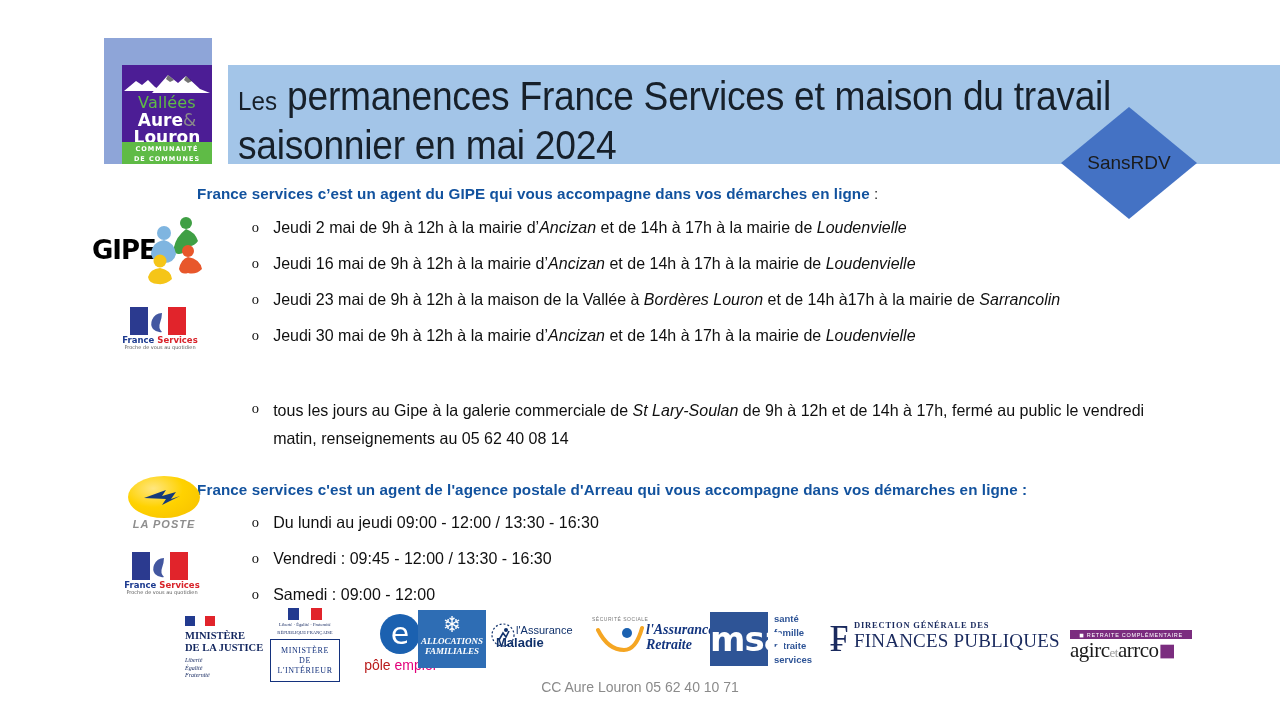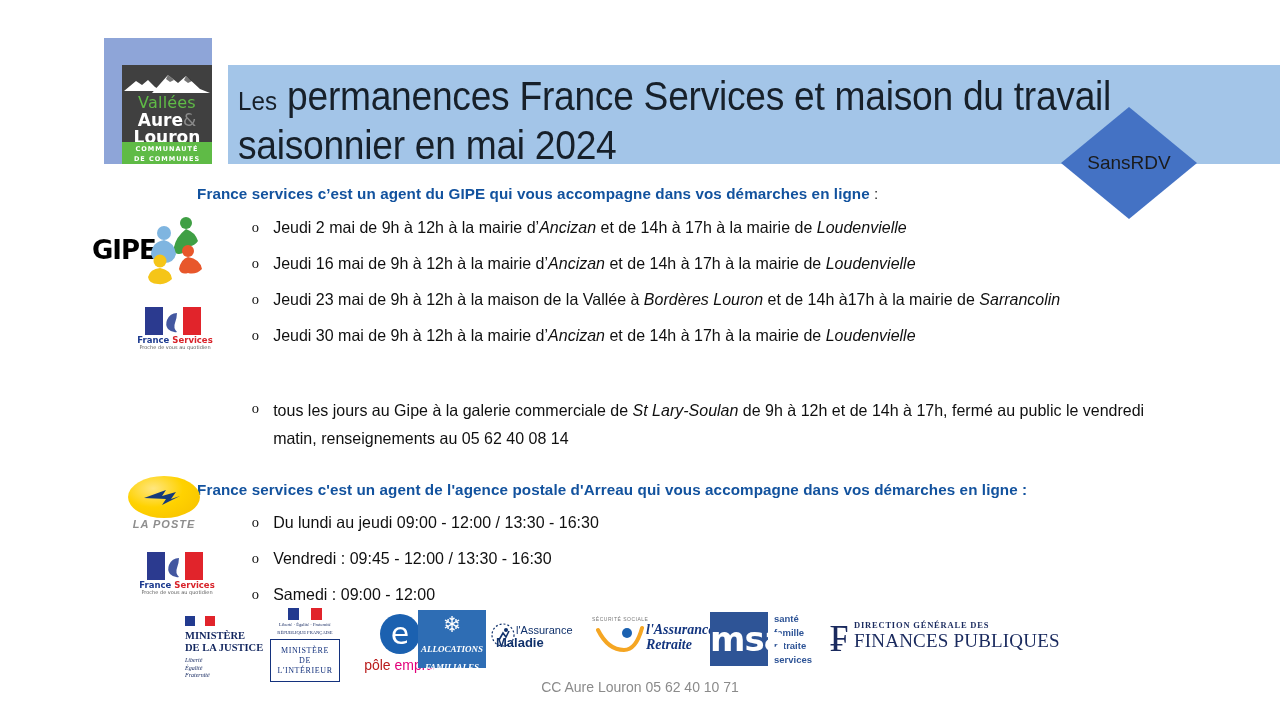--- a/index.html
+++ b/index.html
@@ -24,21 +24,21 @@
     width: 108px;
     height: 126px;
     background: #8EA5D8;
   }
   #cdc-logo {
     position: absolute;
     left: 18px;
     top: 27px;
     width: 90px;
     height: 99px;
-    background: #404040;
+    background: #4c1d95;
     overflow: hidden;
     text-decoration: underline;
   }
   #cdc-mountains {
     position: absolute;
     left: 0; top: 4px;
     width: 90px; height: 26px;
   }
   #cdc-vallees {
     position: absolute;
@@ -204,21 +204,21 @@
     left: 0;
     top: 22px;
     font-family: "DejaVu Sans", sans-serif;
     font-size: 26px;
     font-weight: bold;
     letter-spacing: -1px;
     color: #000;
   }
 
   
-  .fs-logo { position: absolute; width: 84px; height: 44px; margin-left: 15px; }
+  .fs-logo { position: absolute; width: 84px; height: 44px; }
   .fs-flag {
     position: absolute;
     left: 12px; top: 0;
     width: 56px; height: 28px;
     display: flex;
   }
   .fs-flag .b { width: 33%; background: #2B3A8F; }
   .fs-flag .w { width: 34%; background: #ffffff; }
   .fs-flag .r { width: 33%; background: #E1242B; }
   .fs-face {
@@ -330,21 +330,21 @@
   #p-pole .label .b { color: #E2007A; }
 
   #p-caf {
     left: 233px; top: 4px; width: 68px; height: 58px;
     background: #2E6DB4; color: #ffffff; text-align: center;
     padding-top: 4px; box-sizing: border-box;
   }
   #p-caf .glyph { font-size: 22px; line-height: 22px; color: #ffffff; font-family: "DejaVu Sans", sans-serif; }
   #p-caf .txt {
     font-family: "Liberation Serif", serif; font-weight: bold; font-style: italic;
-    font-size: 9px; line-height: 10px; margin-top: 8px;
+    font-size: 9px; line-height: 10px; margin-top: 0;
   }
 
   #p-maladie { left: 305px; top: 18px; width: 104px; }
   #p-maladie .mark { position: absolute; left: 0; top: -2px; width: 26px; height: 26px; }
   #p-maladie .t {
     margin-left: 26px;
     font-family: "Liberation Sans", sans-serif; color: #10316B;
   }
   #p-maladie .t1 { font-size: 11px; line-height: 12px; }
   #p-maladie .t2 { font-size: 13px; line-height: 14px; font-weight: bold; margin-left: 6px; }
@@ -602,16 +602,22 @@
   </div>
 
   <div class="partner" id="p-dgfip">
     <div class="emblem">₣</div>
     <div class="t">
       <div class="t1">DIRECTION GÉNÉRALE DES</div>
       <div class="t2">FINANCES PUBLIQUES</div>
     </div>
   </div>
 
+  <div class="partner" id="p-agirc">
+    <div class="banner">◼ RETRAITE COMPLÉMENTAIRE</div>
+    <div class="word">
+      <span>agirc</span><span class="et">et</span><span>arrco</span><span class="sq">◼</span>
+    </div>
+  </div>
 
 </div>
 
 <div id="footer-text">CC Aure Louron  05 62 40 10 71</div>
 
 </body></html>

